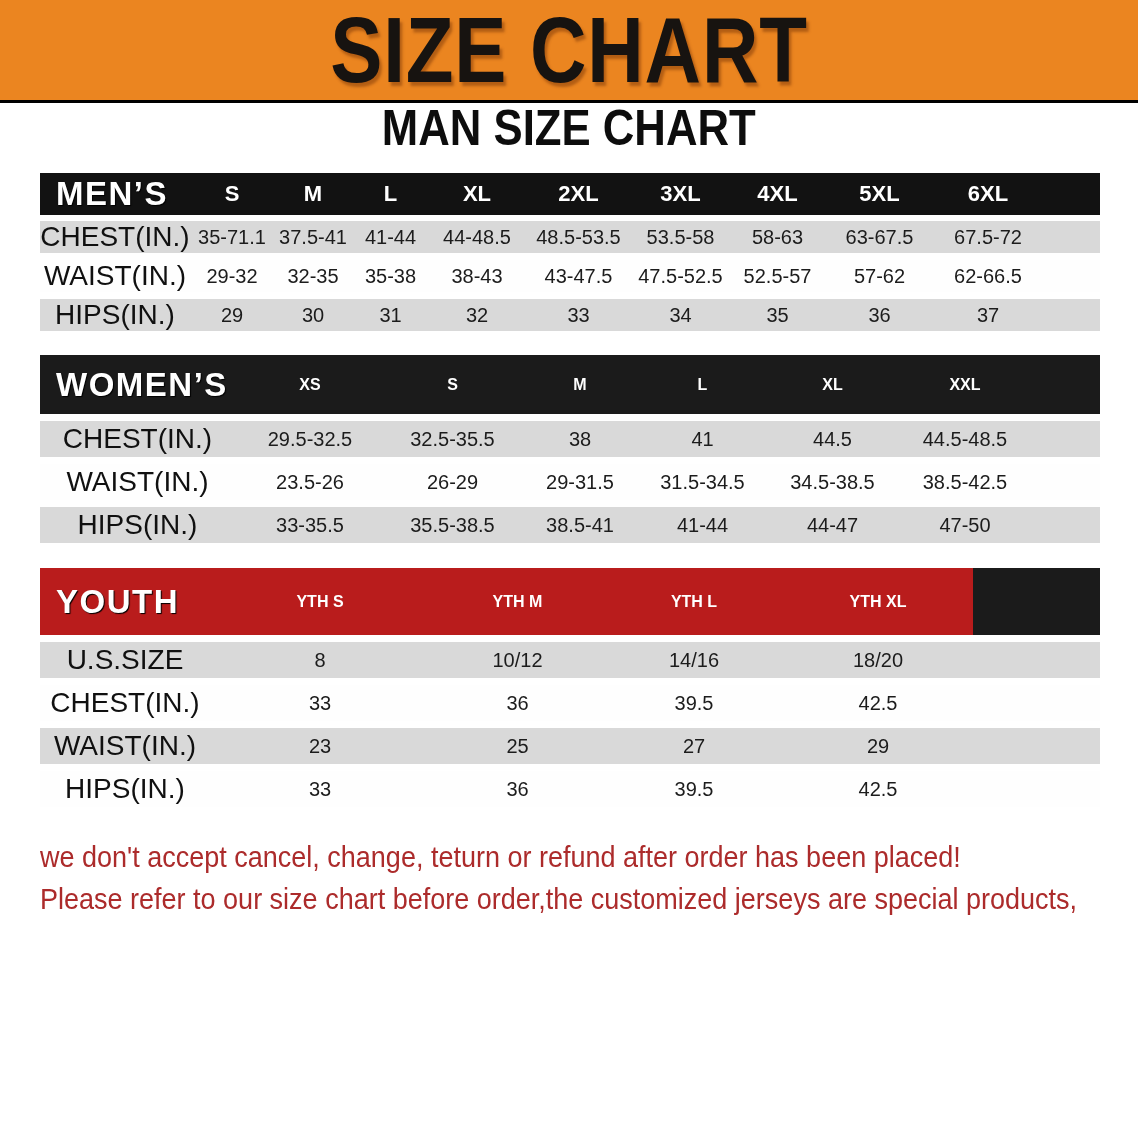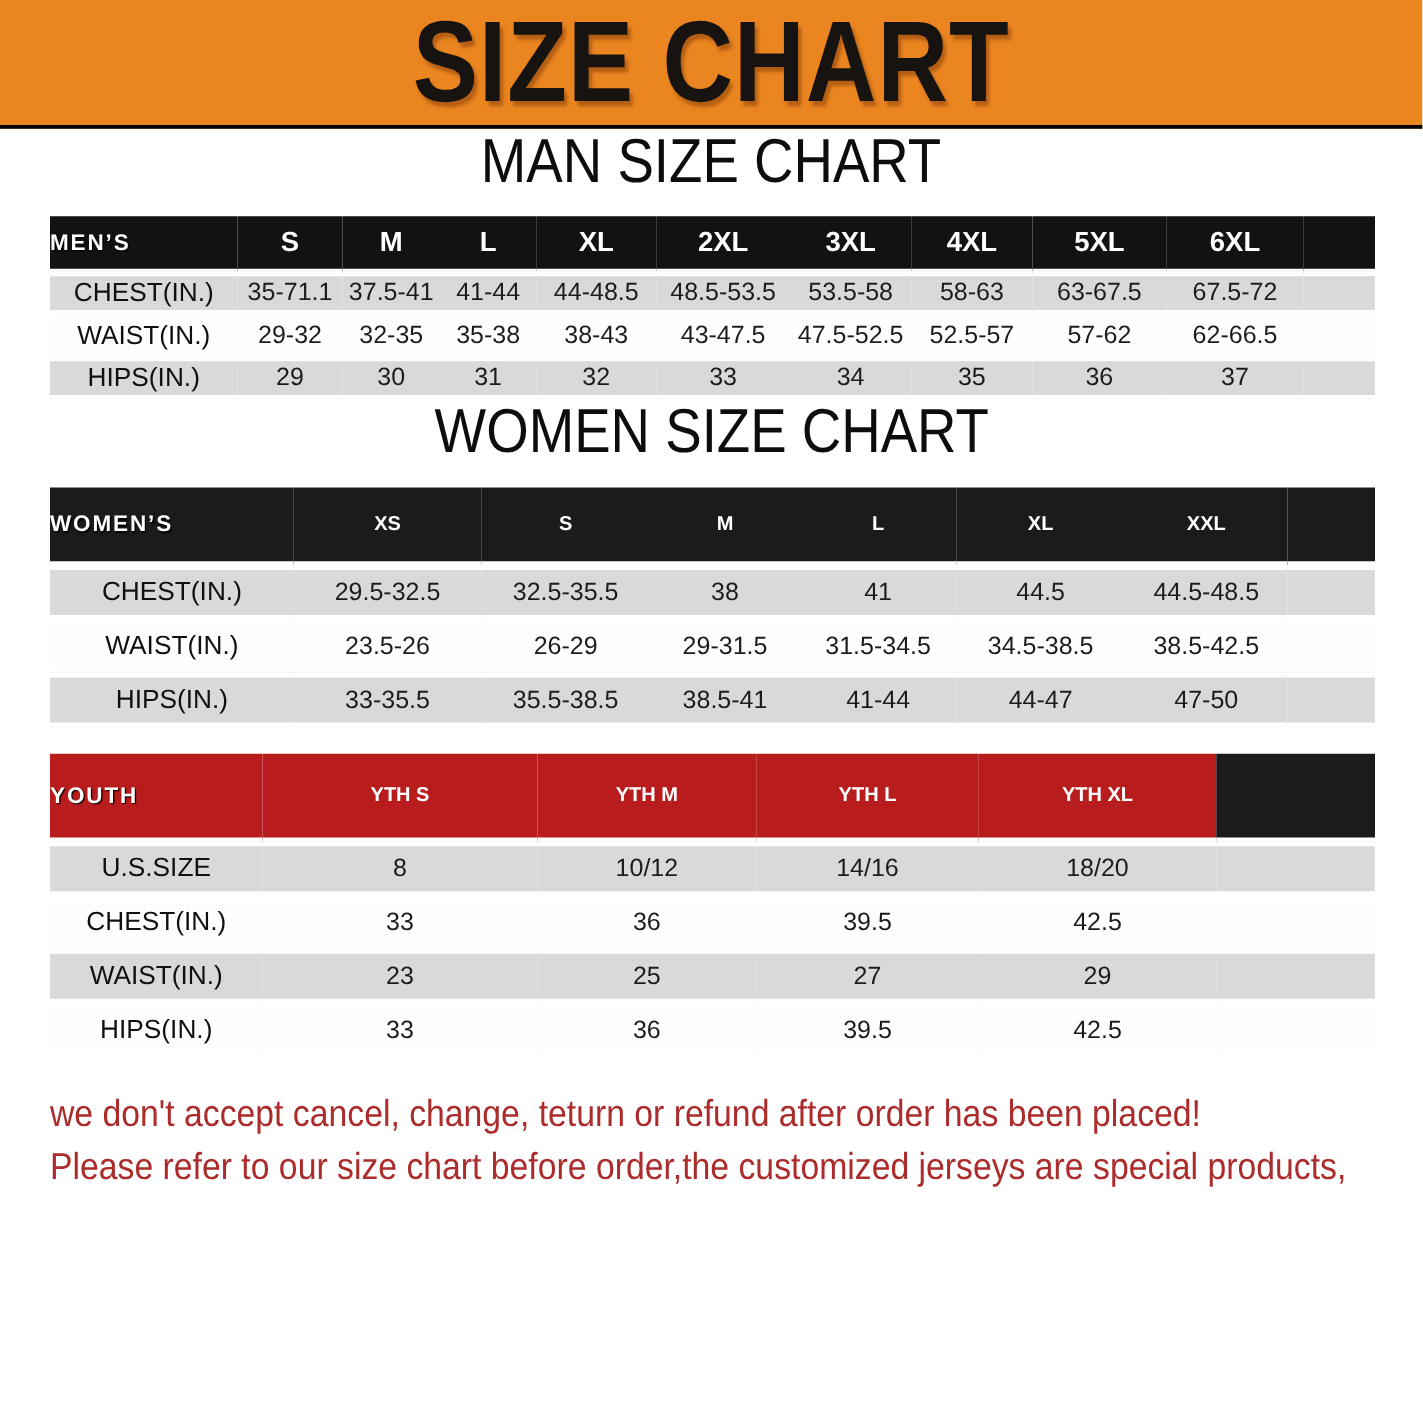--- a/index.html
+++ b/index.html
@@ -13,21 +13,21 @@
     border-bottom:3px solid #000000;
     display:flex; align-items:center; justify-content:center;
   }
   .banner h1 {
     margin:0; font-size:92px; font-weight:800; color:#171310; line-height:100px;
     letter-spacing:1px; transform:scale(0.85,1.0); transform-origin:center;
     text-shadow:3px 4px 3px rgba(95,35,0,0.4); white-space:nowrap;
   }
   
   h2.section-heading {
-    margin:0; text-align:center; font-size:46px; font-weight:400;
+    margin:0; text-align:center; font-size:46px; font-weight:700;
     color:#0d0d0d; line-height:50px; white-space:nowrap;
   }
   h2.section-heading > span { display:inline-block; transform:scale(0.95,1.08); transform-origin:center; }
   .mh2-man   { margin-top:22px; }
   .mh2-women { margin-top:40px; }
   .mh2-youth { margin-top:52px; }
   
   table.size-table {
     border-collapse:separate; border-spacing:0; table-layout:fixed;
     width:1060px; margin-left:40px;
@@ -35,39 +35,39 @@
   .t-men   { margin-top:20px; }
   .t-women { margin-top:21px; }
   .t-youth { margin-top:22px; }
   thead th {
     background:#161616; color:#ffffff; font-weight:bold; padding:0; vertical-align:middle;
   }
   .t-men   thead th { height:42px; border-bottom:2px solid #ffffff; background:#121212; }
   .t-women thead th { height:59px; border-bottom:3px solid #ffffff; background:#1b1b1b; }
   .t-youth thead th { height:67px; border-bottom:3px solid #ffffff; background:#b91c1c; }
   th.corner {
-    text-align:left; padding-left:0; font-size:18px; letter-spacing:1.5px;
+    text-align:left; padding-left:16px; font-size:33px; letter-spacing:1.5px;
     text-shadow:1px 1px 1px #000;
   }
   th.size { text-align:center; font-size:22px; }
   .t-women th.size, .t-youth th.size { font-size:16px; }
   th.filler, td.filler { background:inherit; }
   thead th.filler { background:#161616; }
   .t-men thead th.filler { background:#121212; }
   .t-women thead th.filler, .t-youth thead th.filler { background:#1b1b1b; }
   tbody td {
     padding:0; text-align:center; vertical-align:middle;
     font-size:20px; color:#1c1c1c; background:#ffffff;
     border-top:4px solid #ffffff; border-bottom:3px solid #ffffff;
   }
   .t-men   tbody td { height:27px; }
   .t-women tbody td, .t-youth tbody td { height:36px; }
   tbody tr.gray td { background:#D9D9D9; }
   tbody tr.white td { background:#fefefe; }
-  td.row-label { font-size:21px; color:#101010; }
+  td.row-label { font-size:28px; color:#101010; }
   
   .footnote { margin:26px 0 0 40px; }
   .footnote p {
     margin:0; font-size:30px; line-height:42px; color:#AC2B2B; white-space:nowrap;
   }
   .footnote p > span { display:inline-block; transform:scaleX(0.9); transform-origin:left center; }
 </style>
 </head>
 <body>
 
@@ -146,21 +146,20 @@
             <td class="value">35</td>
             <td class="value">36</td>
             <td class="value">37</td>
             <td class="filler"></td>
           </tr>
         </tbody>
       </table>
   </section>
 
   <section>
-    <h2 class="section-heading mh2-women"><span>WOMEN SIZE CHART</span></h2>
     <table class="size-table t-women">
         <colgroup>
           <col style="width: 195px;">
           <col style="width: 150px;">
           <col style="width: 135px;">
           <col style="width: 120px;">
           <col style="width: 125px;">
           <col style="width: 135px;">
           <col style="width: 130px;">
           <col style="width: 70px;">

